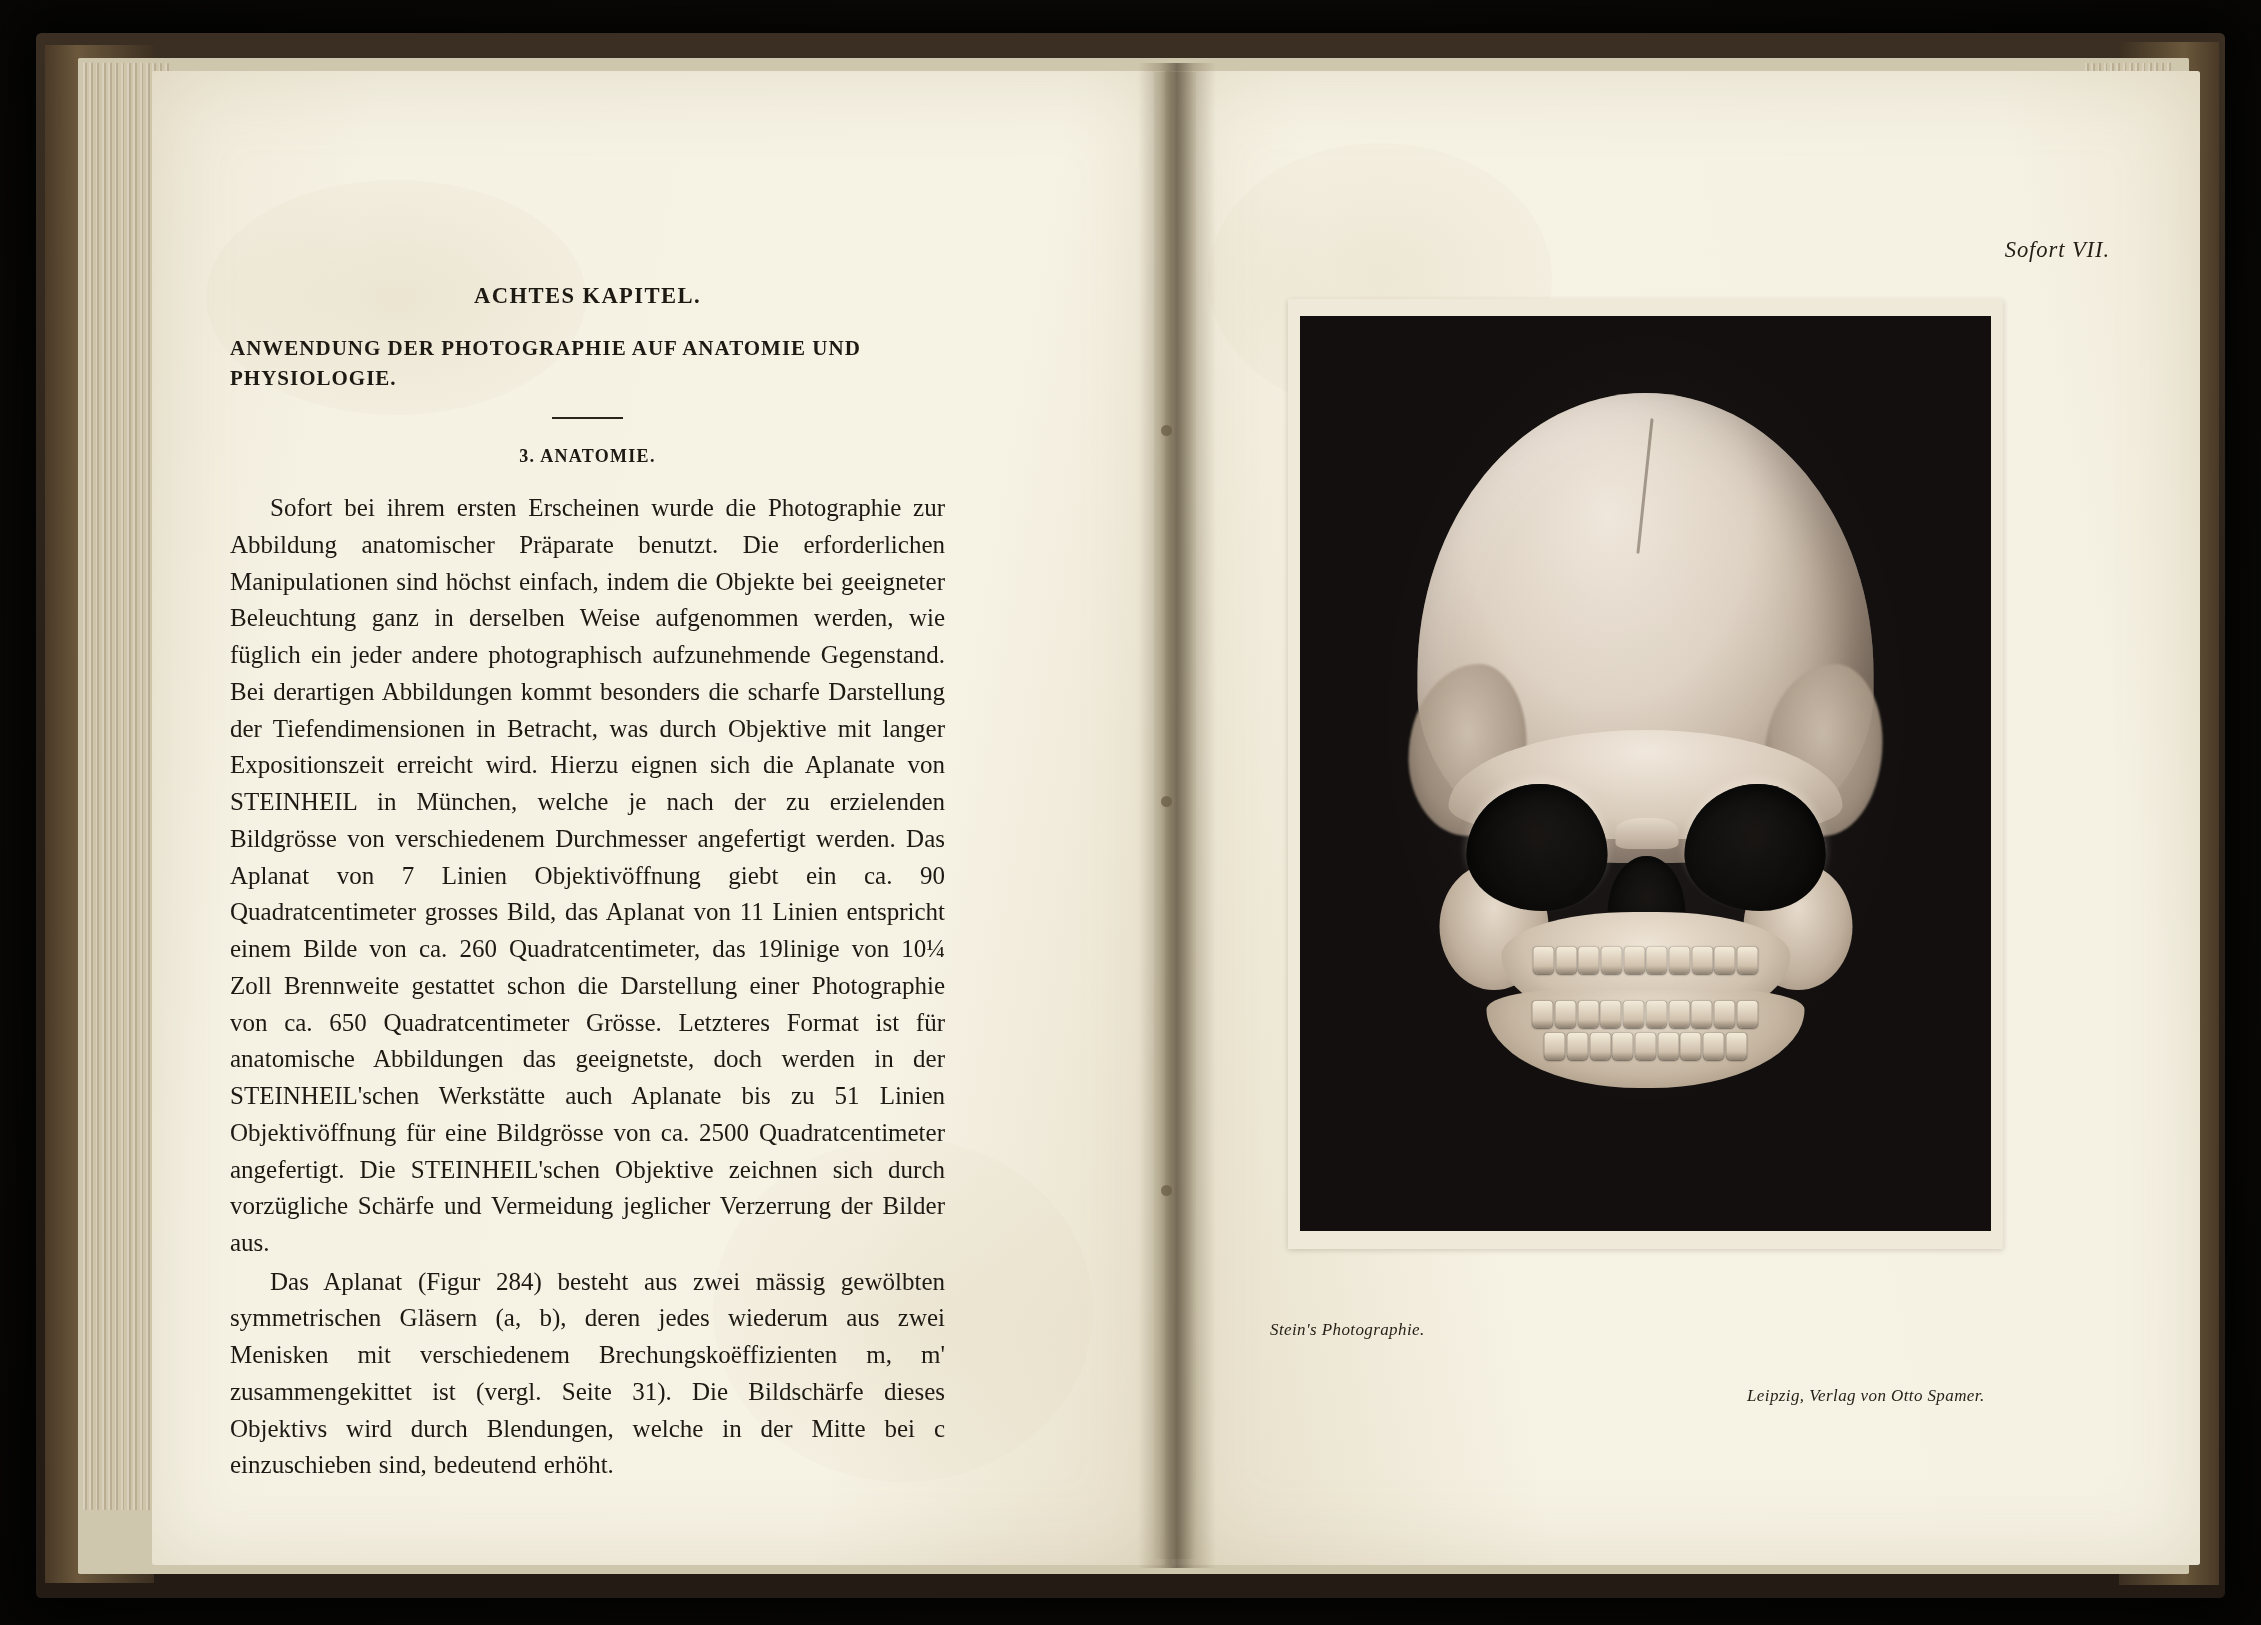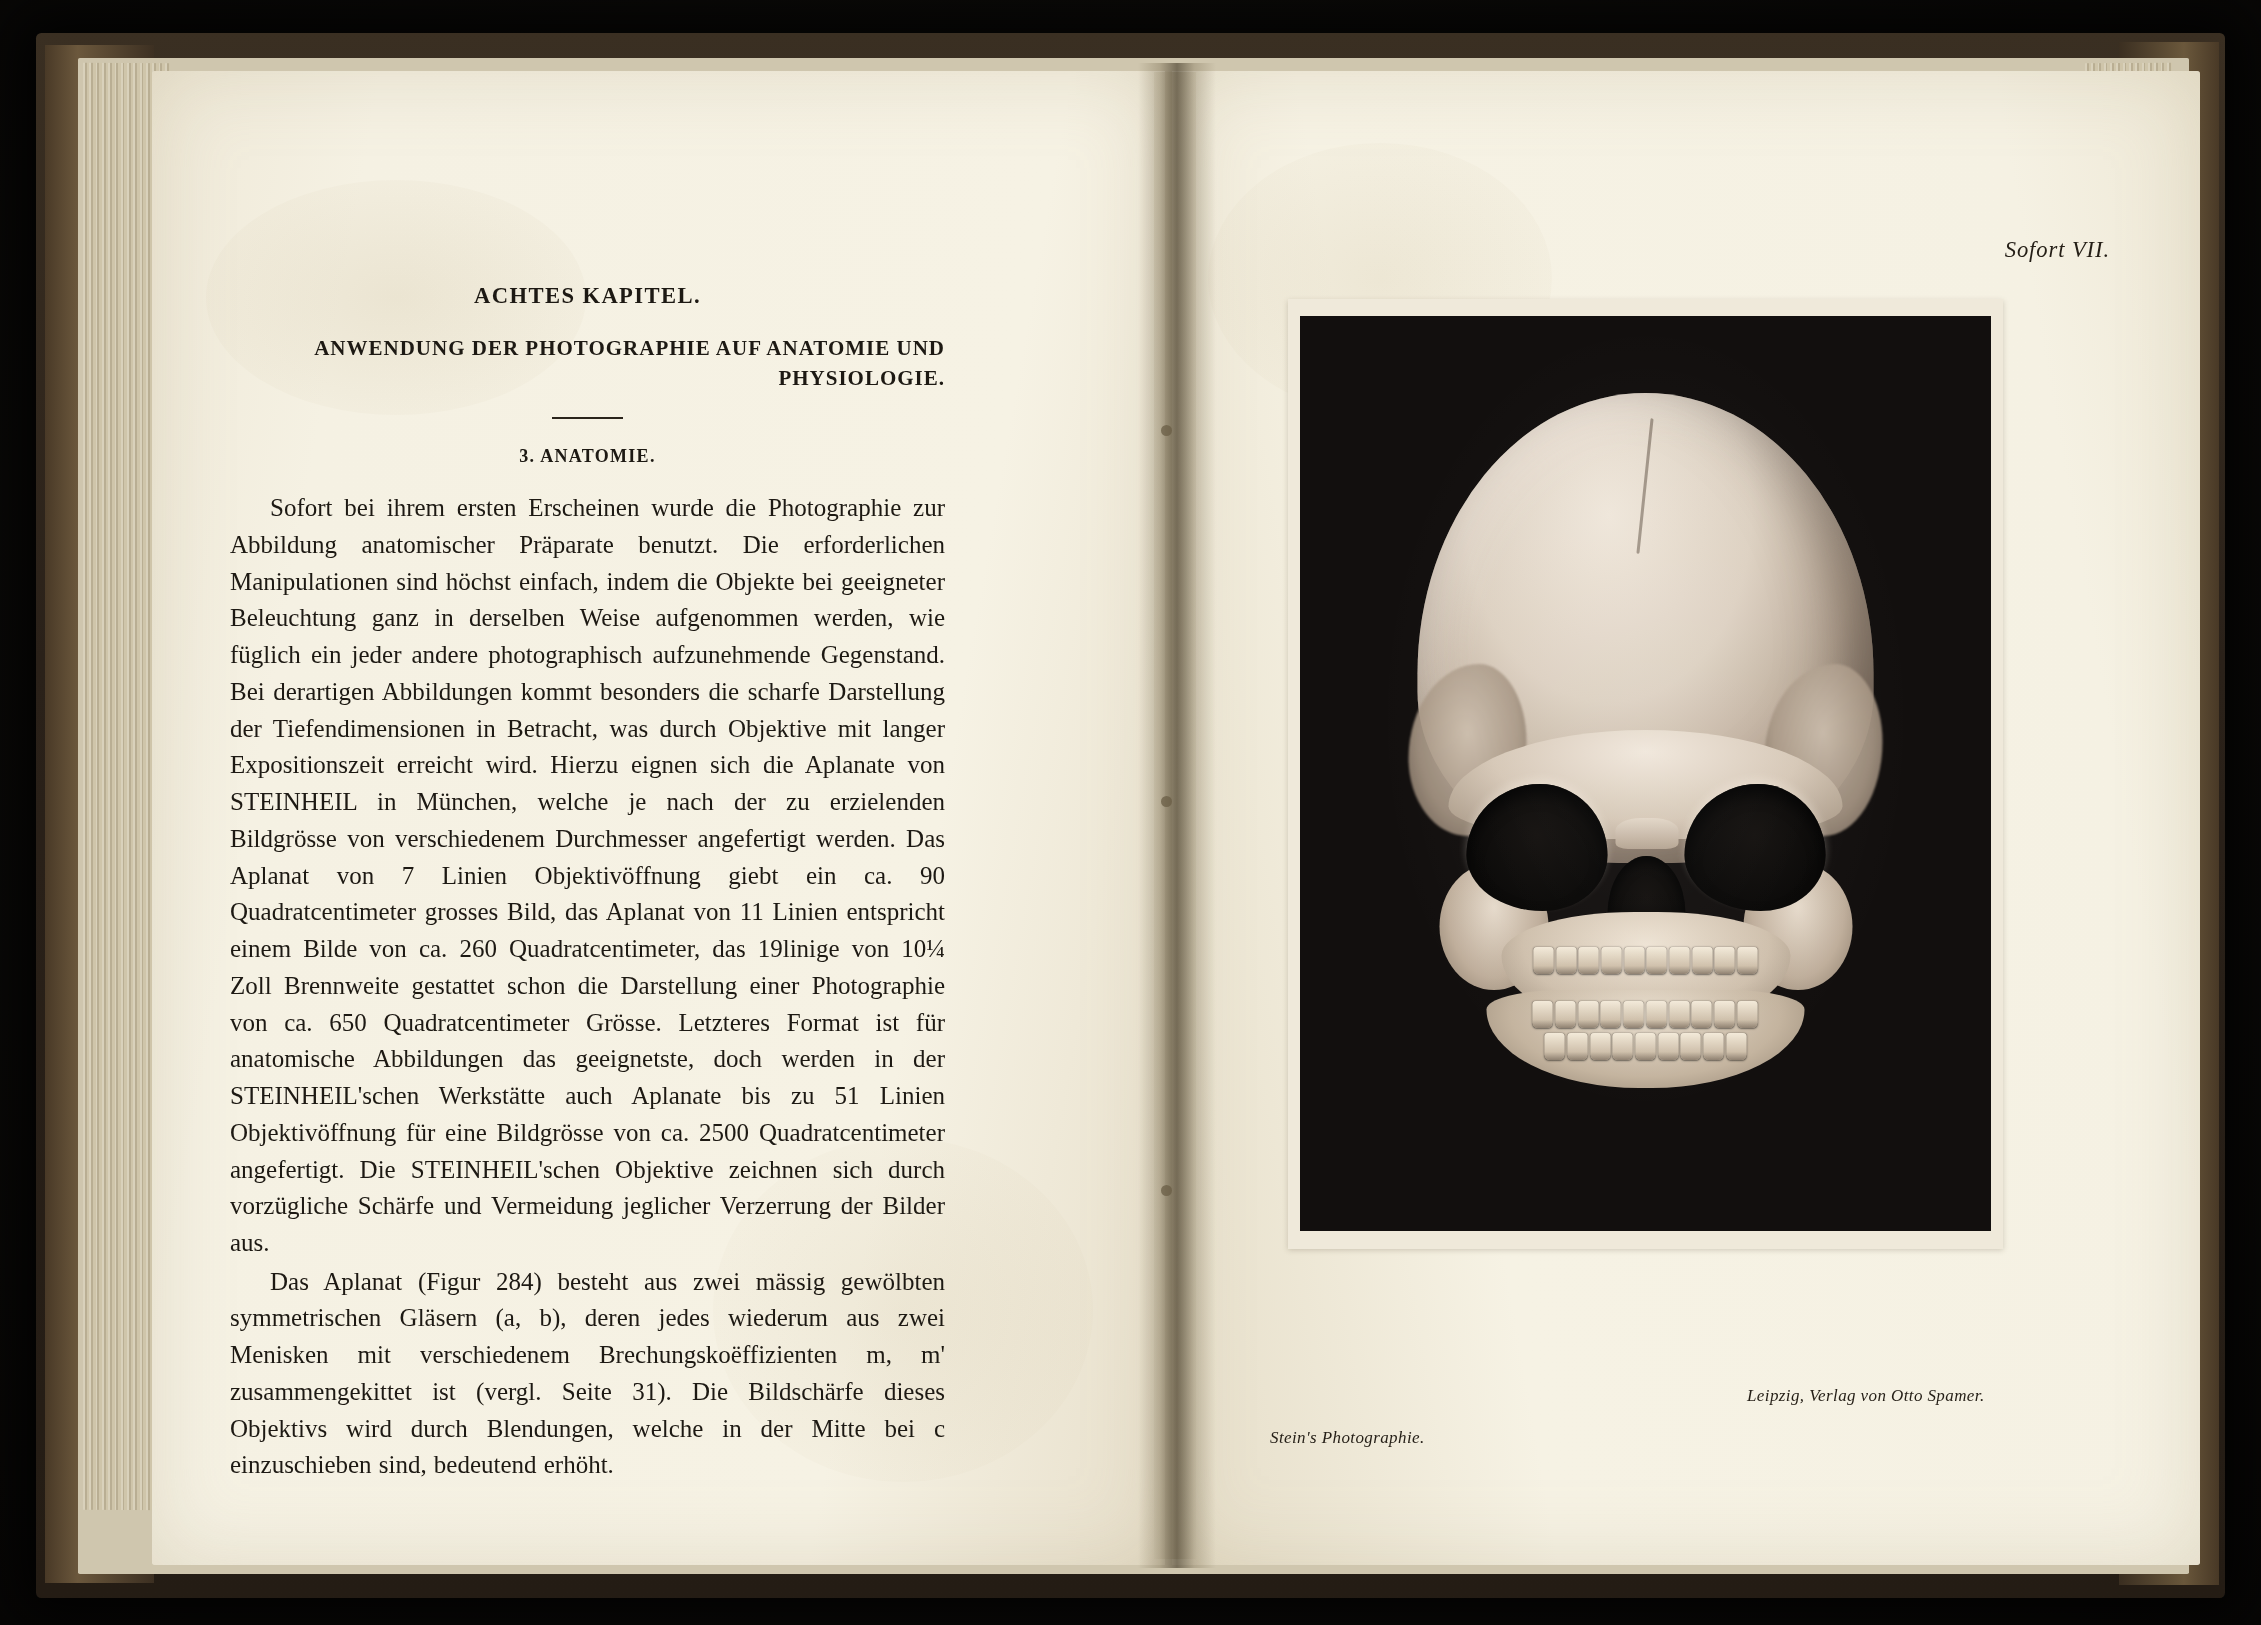--- a/index.html
+++ b/index.html
@@ -140,21 +140,21 @@
     color: #1d1913;
   }
   .chapter-head {
     text-align: center;
     font-size: 22.6px;
     letter-spacing: 1.4px;
     font-weight: 700;
     margin: 0 0 23.5px 0;
   }
   .chapter-title {
-    text-align: right;
+    text-align: left;
     font-size: 21px;
     letter-spacing: 1px;
     font-weight: 700;
     line-height: 1.45;
     margin: 0 0 23.5px 0;
   }
   .rule {
     width: 71px;
     height: 1.8px;
     background: #2a241b;
@@ -350,21 +350,21 @@
     top: 1276px;
     width: 715px;
     text-align: center;
     font-size: 17.6px;
     letter-spacing: 0.6px;
     color: #241e16;
   }
   .footline-left {
     position: absolute;
     left: 1270px;
-    top: 1428px;
+    top: 1320px;
     font-style: italic;
     font-size: 17px;
     letter-spacing: 0.4px;
     color: #241e16;
   }
   .footline-right {
     position: absolute;
     right: 1122px;
     top: 1386px;
     font-style: italic;

